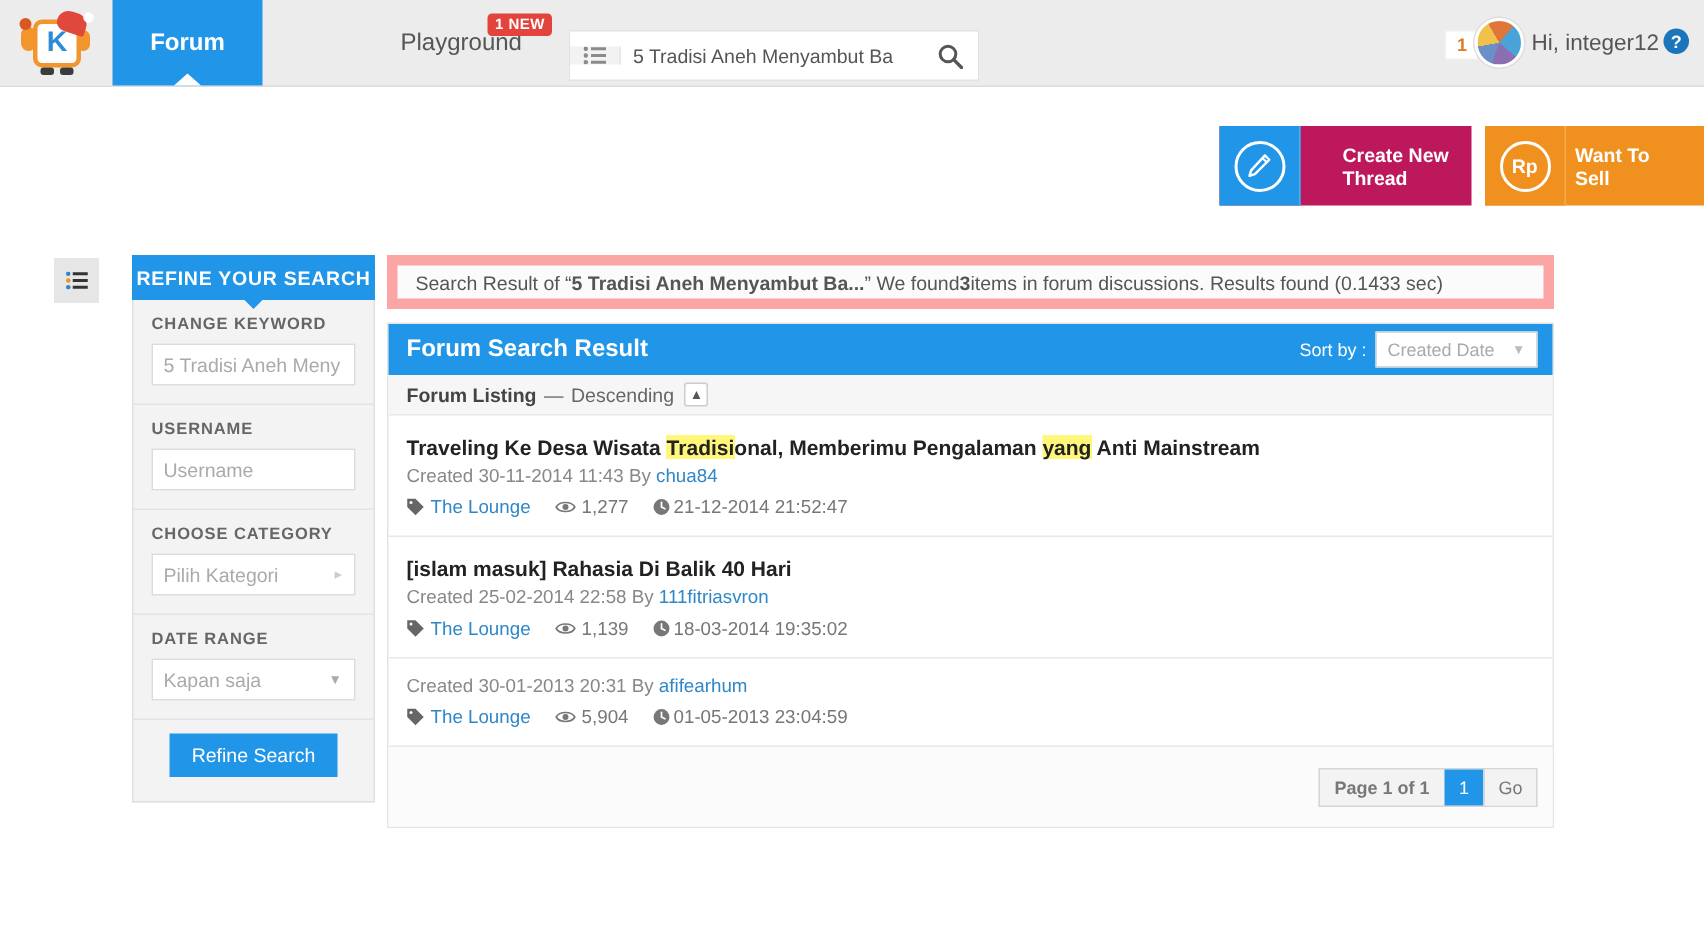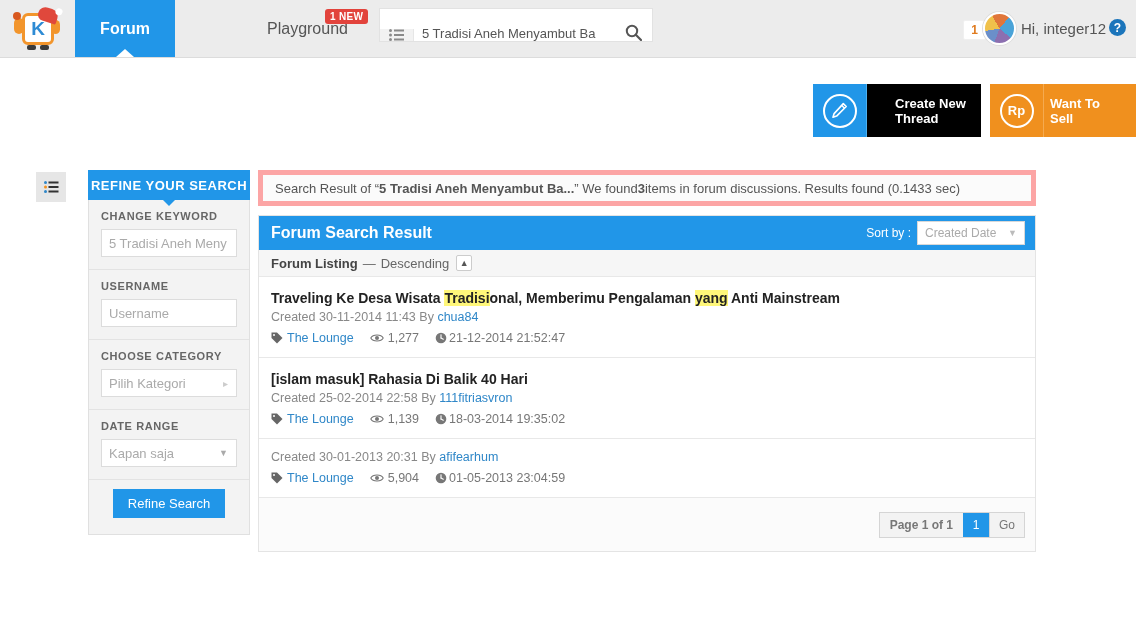--- a/index.html
+++ b/index.html
@@ -88,22 +88,22 @@
   .badge-new{
     position:absolute; top:9px; left:325px;
     background:#e2433c; color:#fff;
     font-size:10px; font-weight:bold;
     padding:2px 5px; border-radius:3px;
     letter-spacing:.3px;
     z-index:4;
   }
 
   .searchgroup{
-    position:absolute; left:379px; top:8px;
-    height:34px; display:flex; align-items:flex-end;
+    position:absolute; left:379px; top:20px;
+    height:34px; display:flex; align-items:center;
     background:#fff; border:1px solid #e2e2e2;
   }
   .sg-listbtn{
     width:34px; display:flex;align-items:center;justify-content:center;
     background:#f2f2f2; border-right:1px solid #e6e6e6;
     cursor:pointer;
   }
   .sg-input{
     width:200px; border:none; outline:none;
     font-family:"Liberation Sans", sans-serif; font-size:13px;
@@ -167,21 +167,21 @@
     border:2px solid #fff; color:#fff;
     display:flex;align-items:center;justify-content:center;
     font-size:13px; font-weight:bold;
   }
   .act-label{
     display:flex;align-items:center;
     color:#fff; font-weight:bold; font-size:13px;
     line-height:15px; padding:0 10px 0 6px;
     max-width:92px;
   }
-  .act-blue{ background:#000000;gap:22px; }
+  .act-blue{ background:#be185d;gap:22px; }
   .act-blue .act-ico{ background:#2196e8; border-right:1px solid #4cb0f0; }
   .act-orange{ background:#f0901e; }
   .act-orange .act-ico{ background:#f0901e; border-right:1px solid #f5aa4f; }
 
   
   .left-toggle{
     position:absolute; left:36px; top:172px;
     width:30px;height:30px; background:#e6e6e6;
     display:flex;align-items:center;justify-content:center;
     cursor:pointer;
@@ -240,21 +240,21 @@
   .refine-btn-wrap{ text-align:center; padding:9px 0 10px 0; }
   .refine-btn{
     background:#2196e8; color:#fff; border:none;
     font-family:"Liberation Sans", sans-serif;
     font-size:13px; padding:7px 15px; cursor:pointer;
   }
 
   
   .resultbar{
     position:absolute; left:258px; top:170px; width:778px; height:36px;
-    background:#fbfbfb; border:5px solid #fca5a5;
+    background:#fbfbfb; border:7px solid #fca5a5;
     display:flex; align-items:center; padding:0 12px;
     font-size:13px; color:#555;
   }
   .panel{
     position:absolute; left:258px; top:215px; width:778px;
     border:1px solid #e4e4e4; background:#fff;
   }
   .panel-head{
     height:34px; background:#2196e8; color:#fff;
     display:flex;align-items:center; padding:0 12px;

